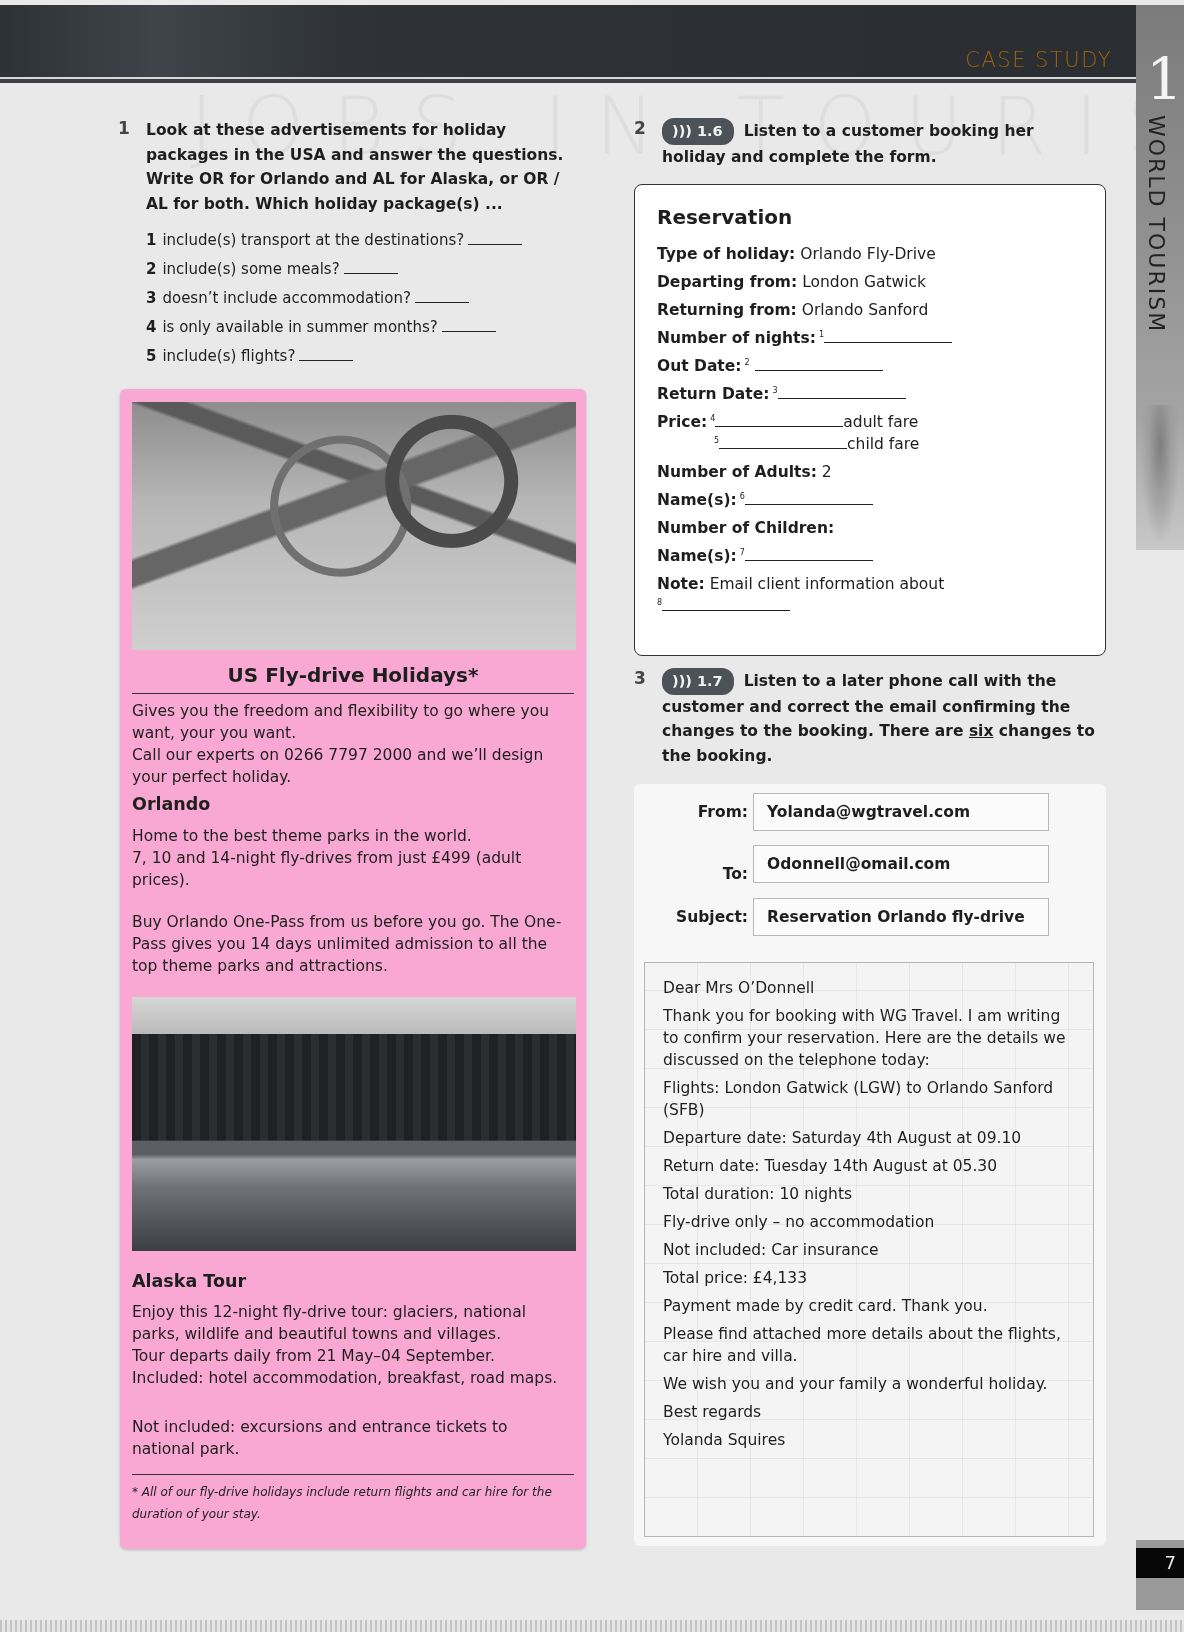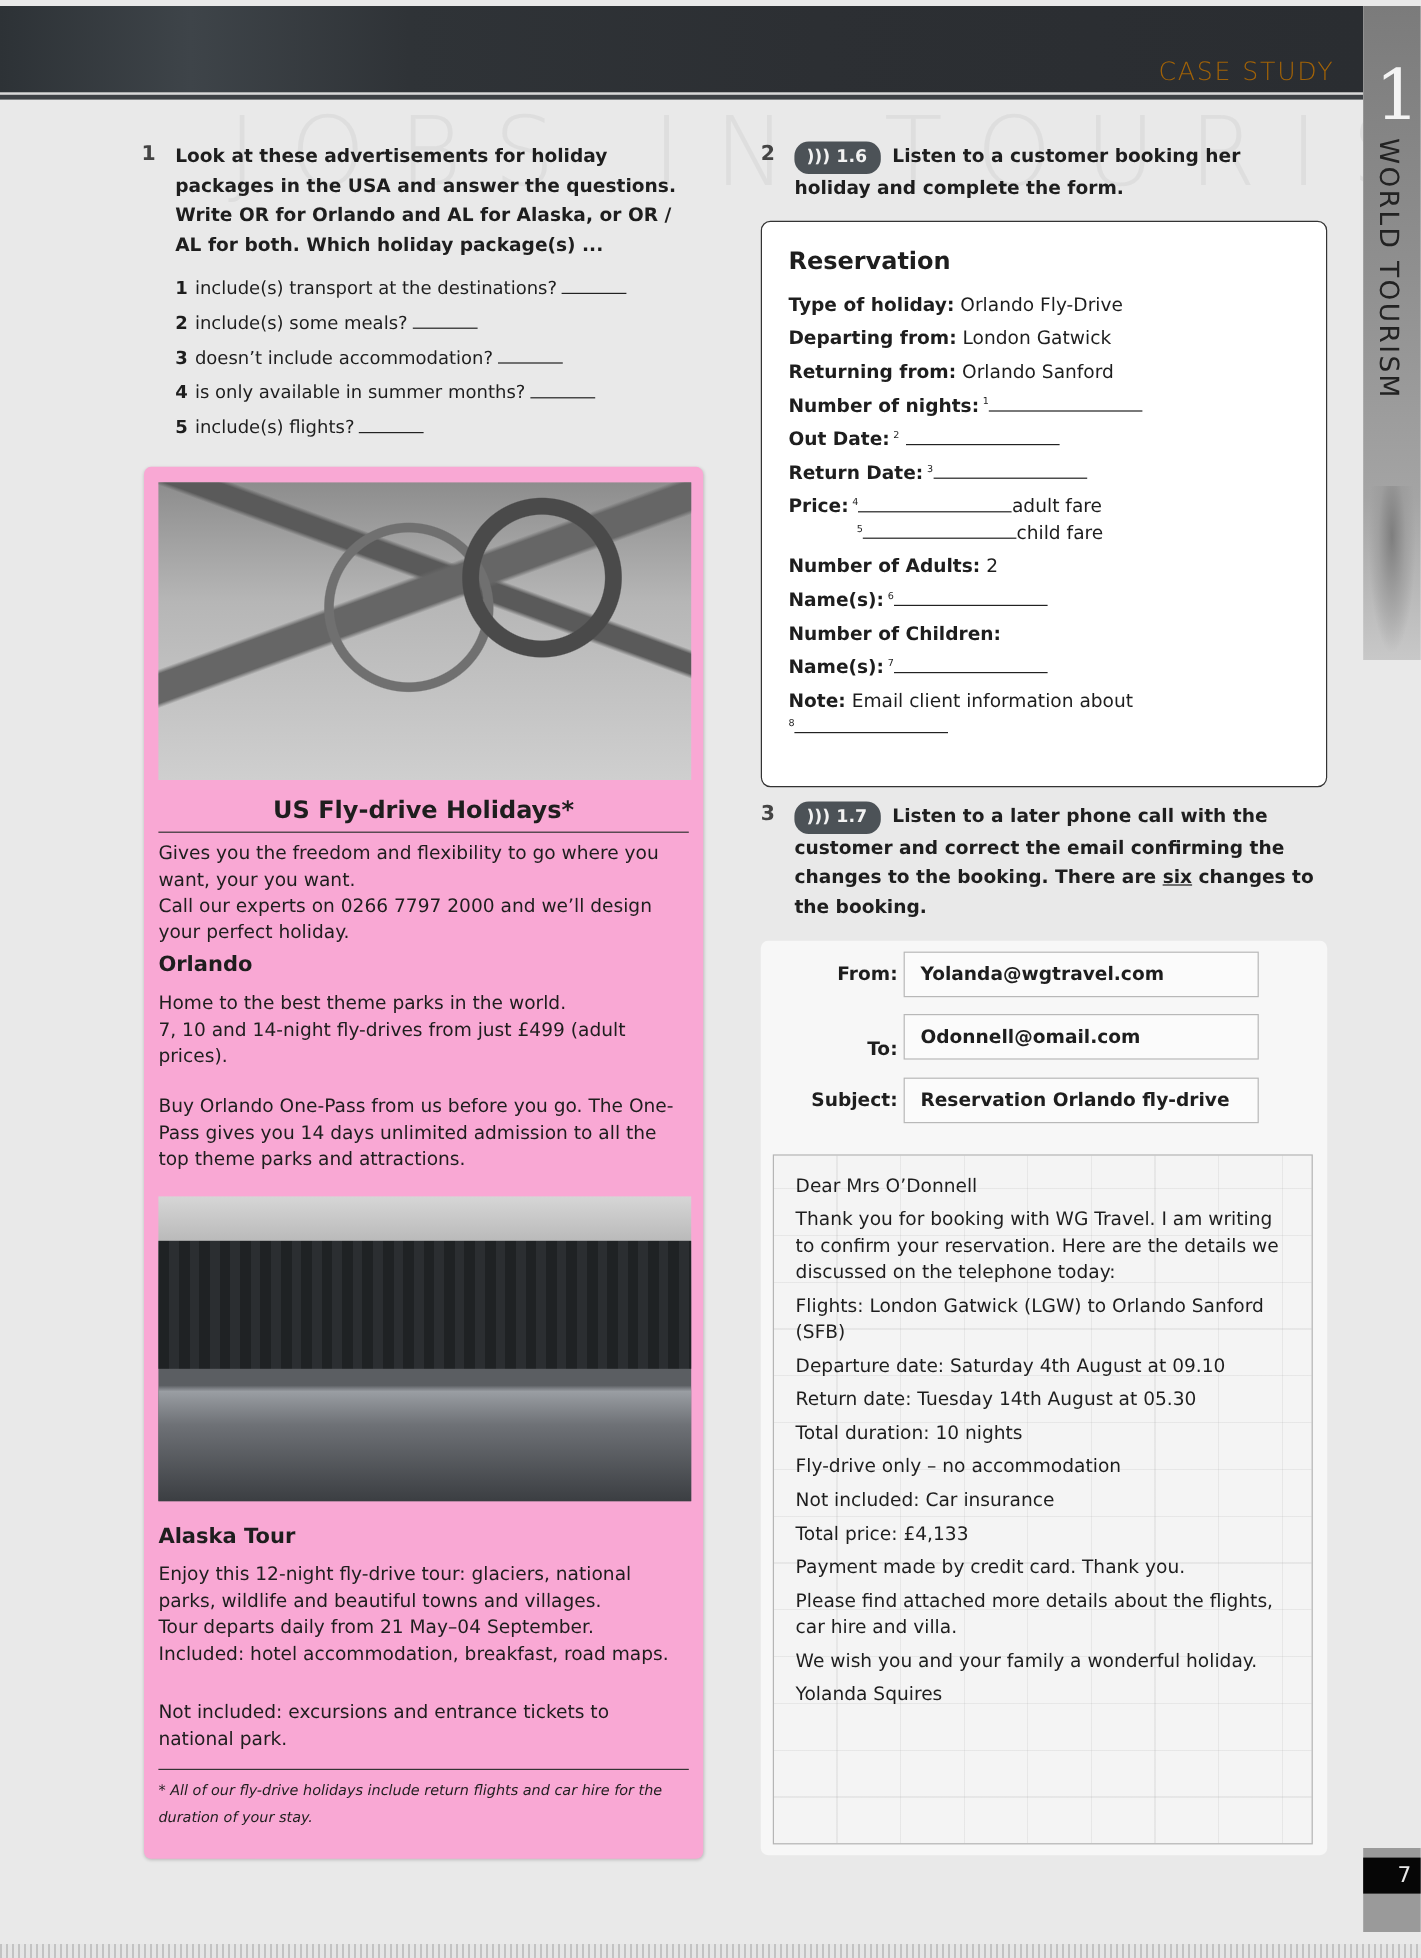--- a/index.html
+++ b/index.html
@@ -234,15 +234,16 @@
     <p>Flights: London Gatwick (LGW) to Orlando Sanford (SFB)</p>
     <p>Departure date: Saturday 4th August at 09.10</p>
     <p>Return date: Tuesday 14th August at 05.30</p>
     <p>Total duration: 10 nights</p>
     <p>Fly-drive only – no accommodation</p>
     <p>Not included: Car insurance</p>
     <p>Total price: £4,133</p>
     <p>Payment made by credit card. Thank you.</p>
     <p>Please find attached more details about the flights, car hire and villa.</p>
     <p>We wish you and your family a wonderful holiday.</p>
+    <p>Best regards</p>
     <p>Yolanda Squires</p>
   </div>
 </div>
 
 </body></html>

